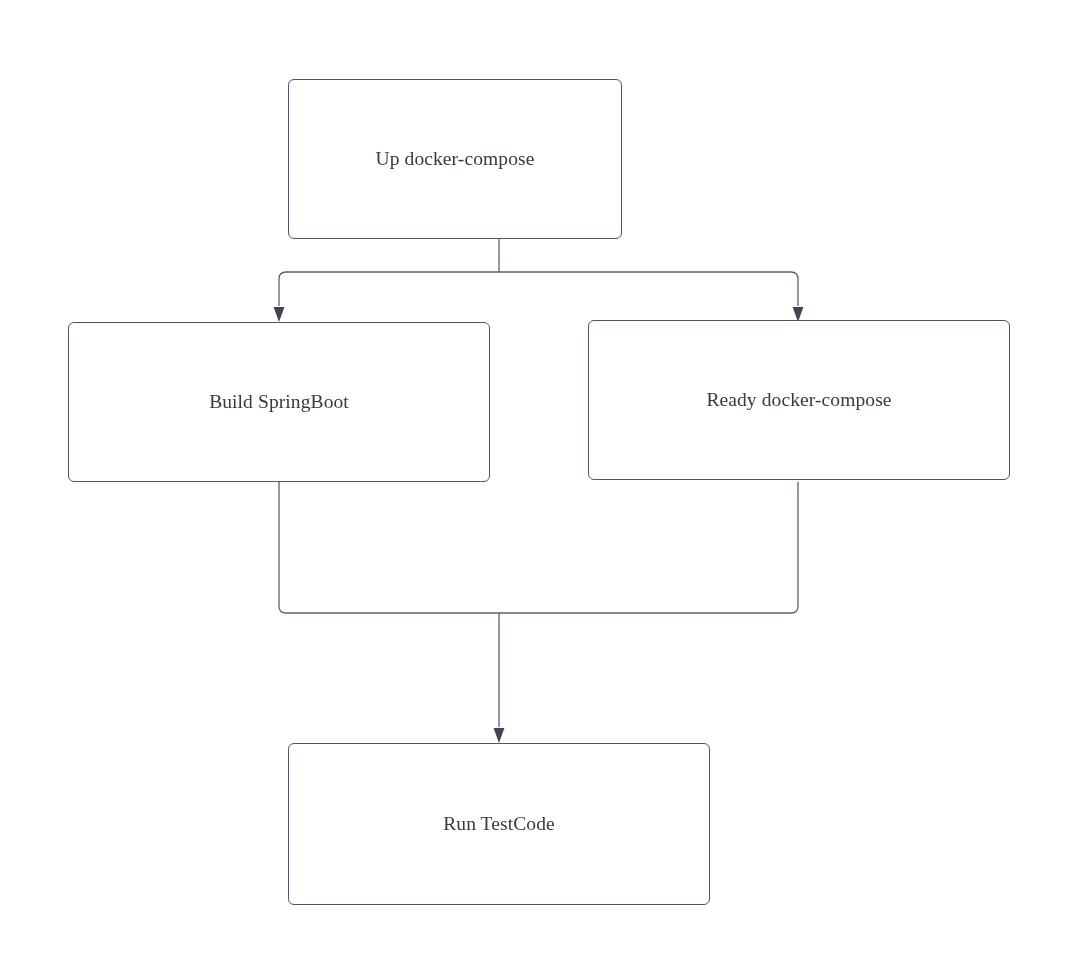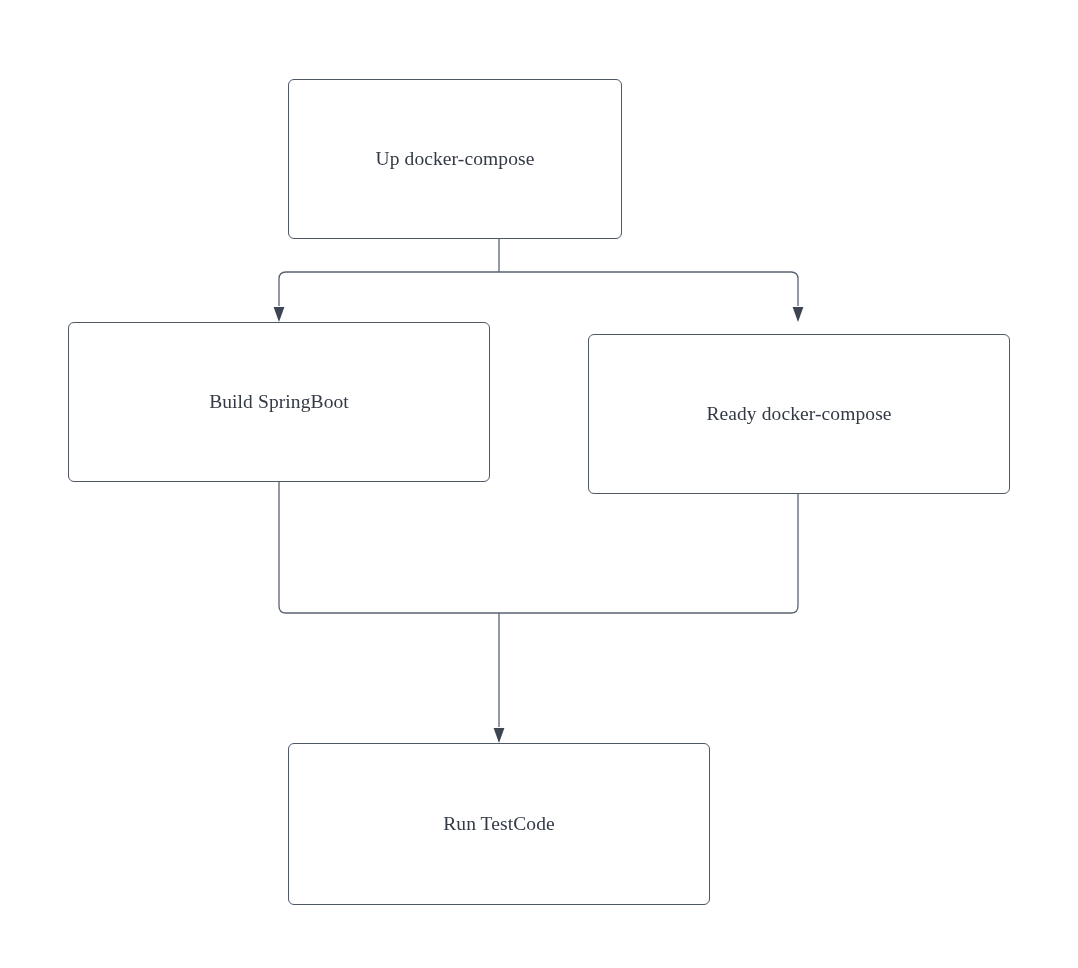--- a/index.html
+++ b/index.html
@@ -55,21 +55,21 @@
     margin-top: 17px;
   }
   #node-build-springboot {
     left: 68px;
     top: 322px;
     width: 422px;
     height: 160px;
   }
   #node-ready-docker-compose {
     left: 588px;
-    top: 334px;
+    top: 320px;
     width: 422px;
     height: 160px;
   }
   #node-run-testcode {
     left: 288px;
     top: 743px;
     width: 422px;
     height: 162px;
     align-items: center;
   }

